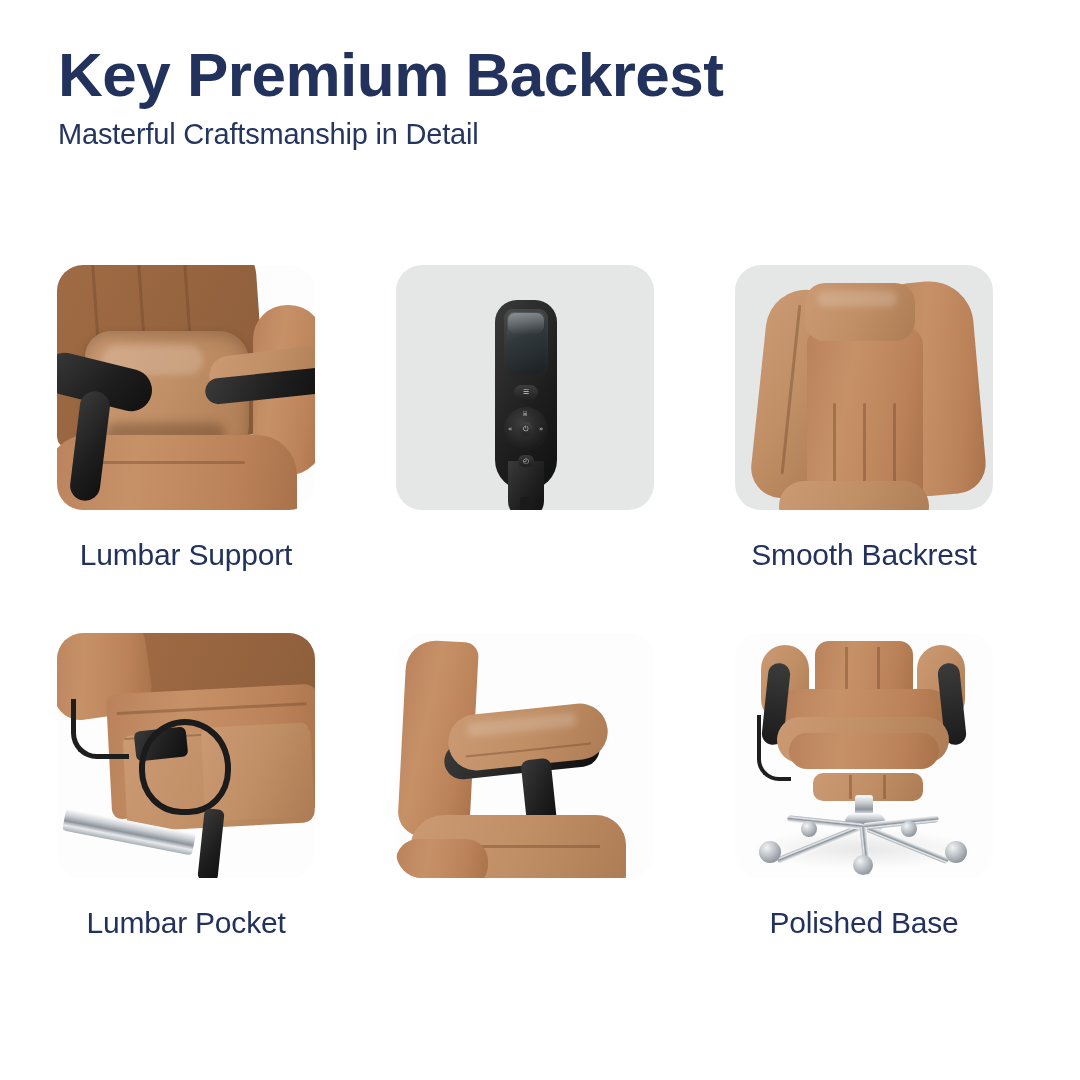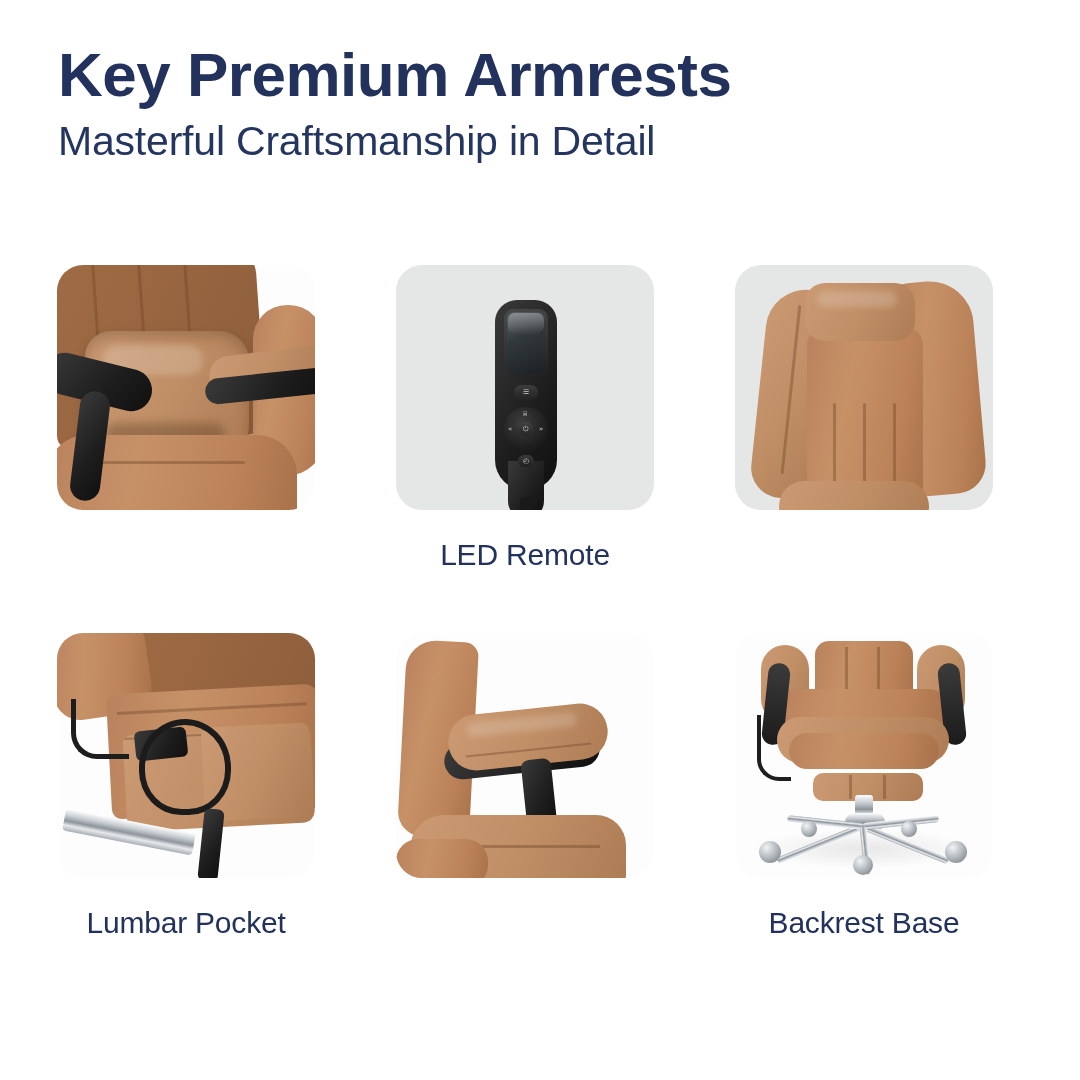--- a/index.html
+++ b/index.html
@@ -12,21 +12,21 @@
   .page { position: relative; width: 1080px; height: 1080px; padding: 0; }
 
   
   .header { position: absolute; left: 58px; top: 42px; width: 960px; }
   .title {
     font-size: 62px; font-weight: 700; color: #22325c;
     letter-spacing: -0.5px; line-height: 1.05;
   }
   .subtitle {
     margin-top: 12px;
-    font-size: 41px; font-weight: 400; color: #24355f;
+    font-size: 29px; font-weight: 400; color: #24355f;
     letter-spacing: -0.2px; line-height: 1.1;
   }
 
   
   .grid {
     position: absolute; left: 57px; top: 265px;
     width: 966px;
     display: grid;
     grid-template-columns: repeat(3, 258px);
     column-gap: 81px;
@@ -155,21 +155,21 @@
                 background: radial-gradient(ellipse at center, rgba(120,120,120,.16), rgba(255,255,255,0) 70%); }
   .c6-cable   { left:22px; top:82px; width:34px; height:66px; border-left:4px solid #1e1e1e; border-bottom:4px solid #1e1e1e;
                 border-radius:0 0 0 22px; }
 </style>
 </head>
 <body>
 
 <div class="page">
 
   <div class="header">
-    <div class="title">Key Premium Armrests</div>
+    <div class="title">Key Premium Backrest</div>
     <div class="subtitle">Masterful Craftsmanship in Detail</div>
   </div>
 
   <div class="grid">
 
     <div class="cell">
       <div class="thumb white">
         <div class="art">
           <div class="sh c1-back tan-dk">
             <div class="seam c1-backstripe" style="left:46px"></div>
@@ -183,20 +183,21 @@
           </div>
           <div class="sh c1-seat tan">
             <div class="seam" style="left:28px;top:26px;width:170px;height:3px;border-radius:2px;"></div>
           </div>
           <div class="sh c1-armR tan-lt"></div>
           <div class="sh c1-armRbr blk"></div>
           <div class="sh c1-armL blk"></div>
           <div class="sh c1-armLpost blk"></div>
         </div>
       </div>
+      <div class="caption">Lumbar Support</div>
     </div>
 
     <div class="cell">
       <div class="thumb gray">
         <div class="art">
           <div class="sh r-body blk"></div>
           <div class="sh r-taper blk"></div>
           <div class="sh r-cord"></div>
           <div class="sh r-screenframe"></div>
           <div class="sh r-screen"></div>
@@ -211,41 +212,41 @@
           <span class="glyph" style="left:112px;top:161px;">«</span>
           <span class="glyph" style="left:143px;top:161px;">»</span>
           <div class="sh r-pwr">
             <span class="glyph" style="left:4px;top:4px;">⏻</span>
           </div>
           <div class="sh r-btn-low">
             <span class="glyph" style="left:5px;top:3px;">◴</span>
           </div>
         </div>
       </div>
-      <div class="caption">LED Remote</div>
     </div>
 
     <div class="cell">
       <div class="thumb gray">
         <div class="art">
           <div class="sh c3-wingR tan"></div>
           <div class="sh c3-wingL tan-lt">
             <div class="seam" style="left:30px;top:16px;width:3px;height:170px;border-radius:2px;"></div>
           </div>
           <div class="sh c3-panel tan">
             <div class="seam c3-stripe" style="left:26px"></div>
             <div class="seam c3-stripe" style="left:56px"></div>
             <div class="seam c3-stripe" style="left:86px"></div>
           </div>
           <div class="sh c3-head tan-lt">
             <div class="hl" style="left:12px;top:8px;width:80px;height:16px;border-radius:10px;"></div>
           </div>
           <div class="sh c3-seat tan-lt"></div>
         </div>
       </div>
+      <div class="caption">Smooth Backrest</div>
     </div>
 
     <div class="cell">
       <div class="thumb white">
         <div class="art">
           <div class="sh c4-back tan-dk"></div>
           <div class="sh c4-head tan"></div>
           <div class="sh c4-side tan">
             <div class="seam" style="left:10px;top:18px;width:190px;height:3px;"></div>
           </div>
@@ -317,17 +318,17 @@
           <div class="sh c6-leg chrome" style="left:128px;top:190px;width:76px;transform:rotate(186deg);"></div>
           <div class="sh c6-leg chrome" style="left:128px;top:190px;width:48px;transform:rotate(84deg);"></div>
 
           <div class="c6-caster" style="left:24px;top:208px;"></div>
           <div class="c6-caster" style="left:210px;top:208px;"></div>
           <div class="c6-caster" style="left:66px;top:188px;width:16px;height:16px;"></div>
           <div class="c6-caster" style="left:166px;top:188px;width:16px;height:16px;"></div>
           <div class="c6-caster" style="left:118px;top:222px;width:20px;height:20px;"></div>
         </div>
       </div>
-      <div class="caption">Backrest Base</div>
+      <div class="caption">Polished Base</div>
     </div>
 
   </div>
 </div>
 
 </body></html>

